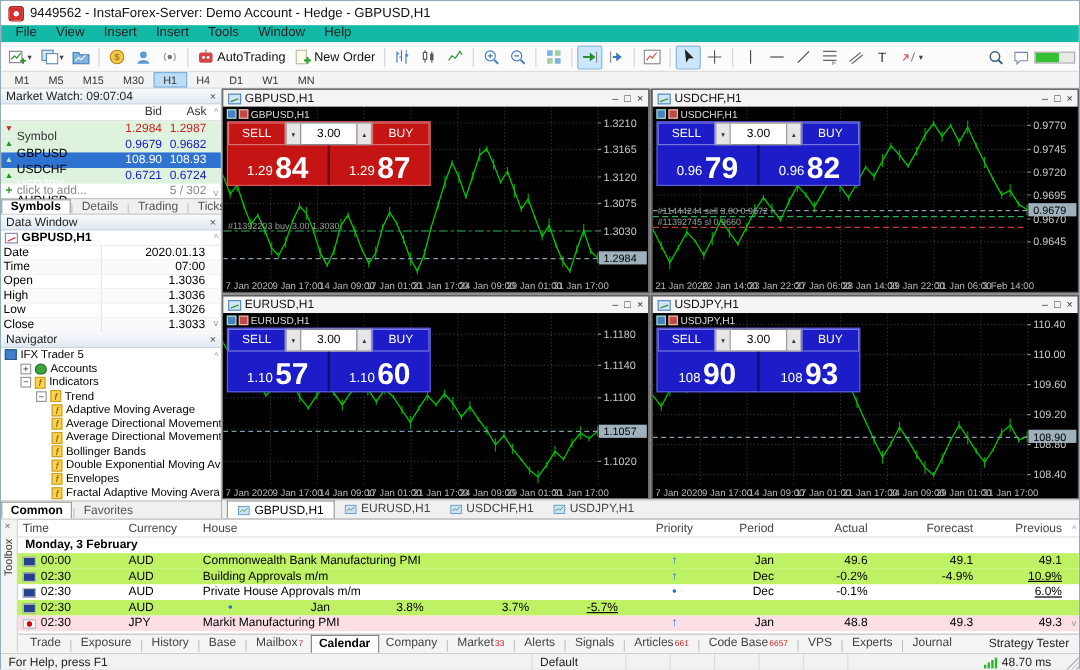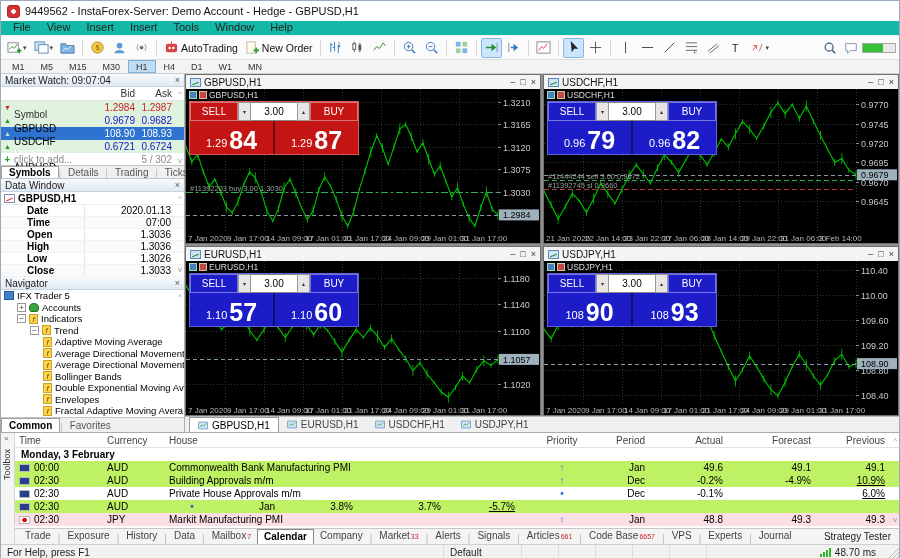--- a/index.html
+++ b/index.html
@@ -50,21 +50,21 @@
   .panel-tabs { display:flex; align-items:flex-end; background:#f0f0f0; border-top:1px solid #c4c4c4; border-bottom:1px solid #c4c4c4; }
   .ptab { padding:0 7px; font-size:10px; color:#555; height:100%; display:flex; align-items:center; }
   .ptab.active { background:#fff; border:1px solid #a0a0a0; border-bottom:none; color:#000; font-weight:bold; }
   .ptab-sep { color:#bbb; font-size:9px; }
 
   .dw-sym { height:13px; display:flex; align-items:center; gap:3px; font-size:10px; font-weight:bold; padding-left:3px; border-bottom:1px solid #eee; }
   .dw-charticon { width:11px; height:9px; background:#fff; border:1px solid #88a; position:relative; }
   .dw-charticon::after { content:""; position:absolute; left:1px; top:4px; width:7px; border-top:1.5px solid #d33; transform:rotate(-25deg); }
   .dw-row { height:12px; display:flex; align-items:center; font-size:10px; border-bottom:1px solid #f2f2f2; }
   .dw-row:nth-child(odd) { background:#fafafa; }
-  .dw-label { padding-left:26px;font-weight:bold; }
+  .dw-label { padding-left:2px; }
   .dw-val { margin-left:auto; width:100px; text-align:right; padding-right:13px; border-left:1px solid #e6e6e6; }
 
   .nav-tree { overflow:hidden; }
   .nav-row { height:11.5px; display:flex; align-items:center; gap:3px; font-size:9.5px; white-space:nowrap; overflow:hidden; }
   .expander { width:9px; height:9px; flex:0 0 9px; border:1px solid #999; background:#fff; font-size:8px; line-height:7px; text-align:center; color:#333; }
   .ficon { width:9px; height:10px; flex:0 0 9px; background:#ffd24d; border:1px solid #c9a227; font-size:8px; line-height:9px; text-align:center; font-style:italic; color:#6b5200; }
   .termicon { width:10px; height:9px; flex:0 0 10px; background:#3f7fd0; border:1px solid #26598f; }
   .accicon { width:10px; height:9px; flex:0 0 10px; background:#3aa53a; border-radius:50% 50% 40% 40%; border:1px solid #227022; }
 
   .charts-area { flex:1; display:flex; flex-direction:column; min-width:0; }
@@ -1124,21 +1124,21 @@
           <span class="tbsep">|</span>
           <span class="tbtab">
             <span>Exposure</span>
           </span>
           <span class="tbsep">|</span>
           <span class="tbtab">
             <span>History</span>
           </span>
           <span class="tbsep">|</span>
           <span class="tbtab">
-            <span>Data</span>
+            <span>Base</span>
           </span>
           <span class="tbsep">|</span>
           <span class="tbtab">
             <span>Mailbox</span>
             <span class="tbadge">7</span>
           </span>
           <span class="tbtab active">
             <span>Calendar</span>
           </span>
           <span class="tbtab">

